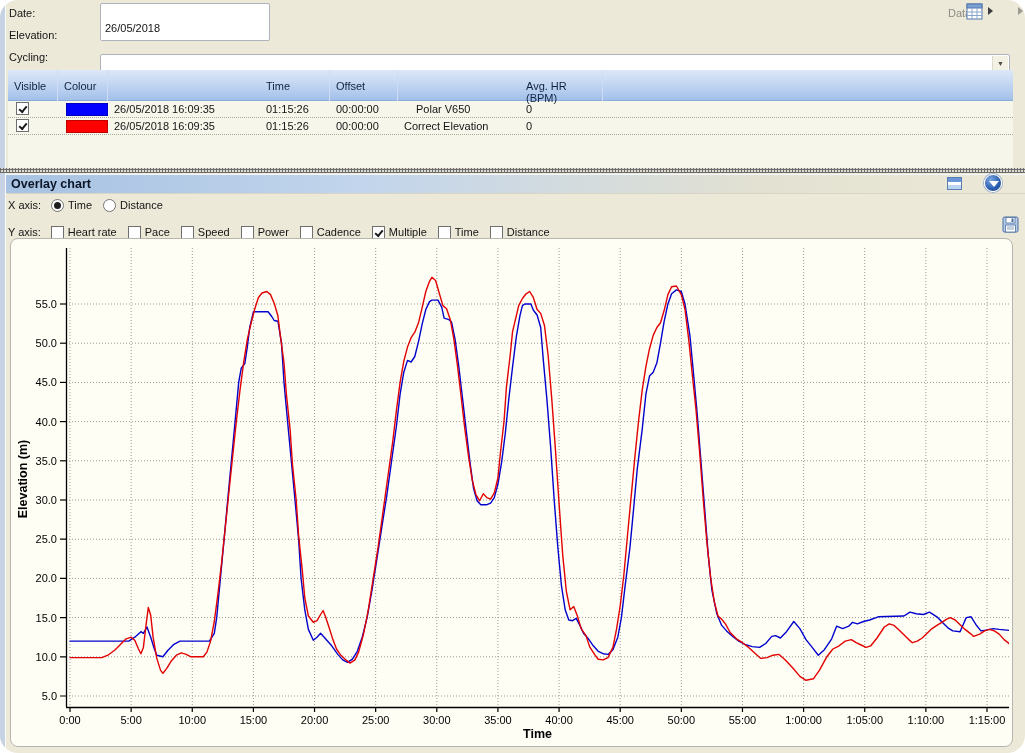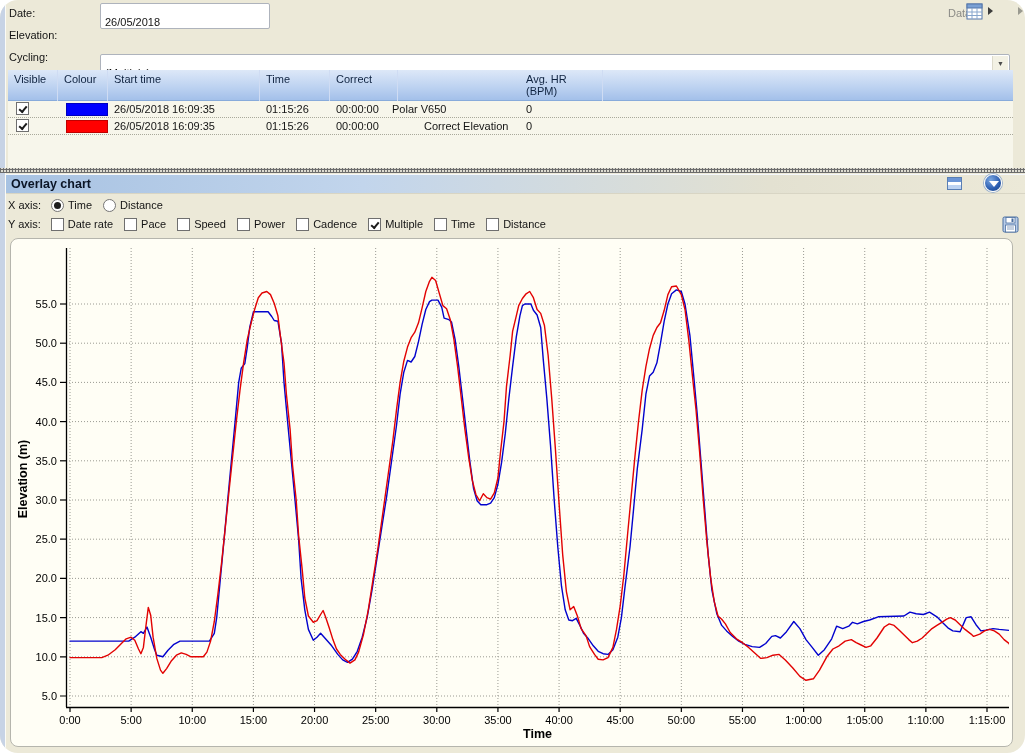--- a/index.html
+++ b/index.html
@@ -2,29 +2,29 @@
 <html><head>
 <meta charset="utf-8">
 <style>
   html,body{margin:0;padding:0;}
   .screen{position:relative;width:1025px;height:753px;background:#ece9d8;
           font-family:"Liberation Sans",sans-serif;font-size:11px;color:#141414;overflow:hidden;border-radius:18px;}
   .left-strip{position:absolute;left:0;top:0;width:5px;height:753px;background:#c7d3e5;border-right:1px solid #fbfbf6;}
   .form-label{position:absolute;left:9px;white-space:nowrap;}
   .muted{color:#8b8b86;}
   .field{position:absolute;background:#fff;border:1px solid #aeb3bc;border-radius:2px;height:18px;
-         box-sizing:border-box;padding:12px 4px;line-height:13px;white-space:nowrap;overflow:hidden;}
+         box-sizing:border-box;padding:18px 4px;line-height:13px;white-space:nowrap;overflow:hidden;}
   .combo-arrow{position:absolute;right:1px;top:1px;width:15px;height:14px;background:#f3f1e4;
                border-left:1px solid #dddacb;display:flex;align-items:center;justify-content:center;
                font-size:7px;color:#4c4c4c;}
   
   .table{position:absolute;left:8px;top:70px;width:1005px;height:98px;background:#f7f6eb;}
   .thead{position:absolute;left:0;top:0;width:1005px;height:31px;
          background:linear-gradient(#dde8f8,#bed3f1 55%,#a3c0ea);border-bottom:1px solid #88abdb;box-sizing:border-box;}
-  .th{position:absolute;top:0;height:31px;box-sizing:border-box;padding:3px 2px 0 6px;
+  .th{position:absolute;top:0;height:31px;box-sizing:border-box;padding:10px 2px 0 6px;
       border-right:1px solid #cfdcf3;color:#0f2340;line-height:12px;}
   .trow{position:absolute;left:0;width:1005px;height:17px;box-sizing:border-box;border-bottom:1px dotted #a9a99b;}
   .cell{position:absolute;top:2px;white-space:nowrap;}
   .cb{width:13px;height:13px;background:#fff;border:1px solid #6f6f6f;display:inline-block;
       position:relative;box-sizing:border-box;}
   .cb.checked::after{content:"";position:absolute;left:2px;top:3px;width:6px;height:3px;
       border-left:2px solid #1b1b1b;border-bottom:2px solid #1b1b1b;transform:rotate(-50deg);}
   .radio{width:13px;height:13px;border:1px solid #757575;border-radius:50%;background:#fff;
          display:inline-block;position:relative;box-sizing:border-box;}
   .radio.checked::after{content:"";position:absolute;left:2px;top:2px;width:7px;height:7px;border-radius:50%;background:#1e1e1e;}
@@ -87,43 +87,42 @@
   <div class="form-label" style="top:51px">Cycling:</div>
   <div class="field" style="left:100px;top:54px;width:910px">
     <span>(Multiple)</span>
     <span class="combo-arrow">▼</span>
   </div>
 
   <div class="table">
     <div class="thead" id="table-head">
         <div class="th" style="left: 0px; width: 50px;">Visible</div>
         <div class="th" style="left: 50px; width: 50px;">Colour</div>
-        <div class="th" style="left: 100px; width: 152px;">Start time</div>
         <div class="th" style="left: 252px; width: 70px;">Time</div>
-        <div class="th" style="left: 322px; width: 68px;">Correct</div>
+        <div class="th" style="left: 322px; width: 68px;">Offset</div>
         <div class="th" style="left: 512px; width: 83px;">Avg. HR (BPM)</div>
         <div class="th" style="left: 595px; width: 410px; border-right: none;"></div>
       </div>
     <div id="table-rows">
         <div class="trow" style="top: 31px;">
           <span class="cb checked" style="position: absolute; left: 8px; top: 1px;"></span>
           <span class="swatch" style="left: 58px; width: 42px; background: rgb(0, 0, 255);"></span>
           <span class="cell" style="left: 106px;">26/05/2018 16:09:35</span>
           <span class="cell" style="left: 258px;">01:15:26</span>
           <span class="cell" style="left: 328px;">00:00:00</span>
-          <span class="cell" style="left: 384px;">Polar V650</span>
+          <span class="cell" style="left: 408px;">Polar V650</span>
           <span class="cell" style="left: 518px;">0</span>
         </div>
         <div class="trow" style="top: 48px;">
           <span class="cb checked" style="position: absolute; left: 8px; top: 1px;"></span>
           <span class="swatch" style="left: 58px; width: 42px; background: rgb(255, 0, 0);"></span>
           <span class="cell" style="left: 106px;">26/05/2018 16:09:35</span>
           <span class="cell" style="left: 258px;">01:15:26</span>
           <span class="cell" style="left: 328px;">00:00:00</span>
-          <span class="cell" style="left: 416px;">Correct Elevation</span>
+          <span class="cell" style="left: 396px;">Correct Elevation</span>
           <span class="cell" style="left: 518px;">0</span>
         </div>
       </div>
   </div>
 
   <div class="splitter"></div>
 
   <div class="overlay-header">
     <div class="overlay-title">Overlay chart</div>
   </div>
@@ -141,26 +140,26 @@
         <span class="opt">
           <span class="radio checked"></span>
           <span class="lbl">Time</span>
         </span>
         <span class="opt">
           <span class="radio"></span>
           <span class="lbl">Distance</span>
         </span>
       </span>
   </div>
-  <div class="axis-row" style="top:215px">
+  <div class="axis-row" style="top:223px">
     <span class="axlabel">Y axis:</span>
     <span id="y-options" style="display:flex;align-items:center">
         <span class="opt">
           <span class="cb"></span>
-          <span class="lbl">Date rate</span>
+          <span class="lbl">Heart rate</span>
         </span>
         <span class="opt">
           <span class="cb"></span>
           <span class="lbl">Pace</span>
         </span>
         <span class="opt">
           <span class="cb"></span>
           <span class="lbl">Speed</span>
         </span>
         <span class="opt">

